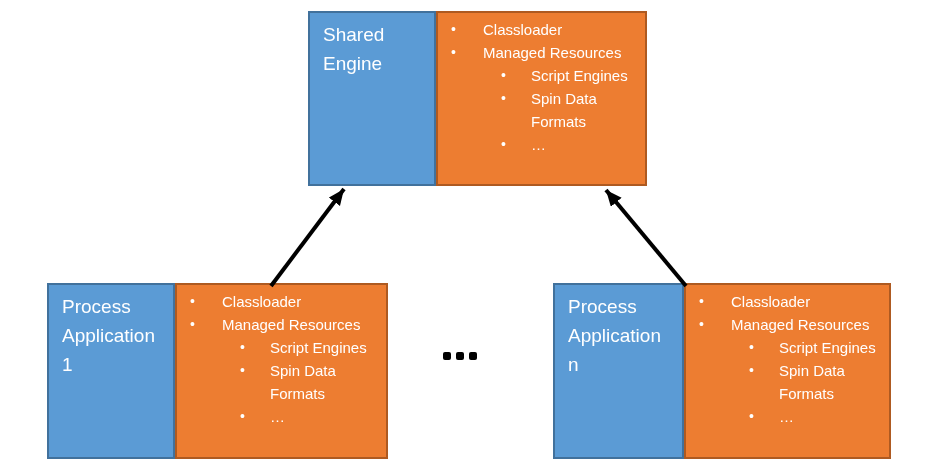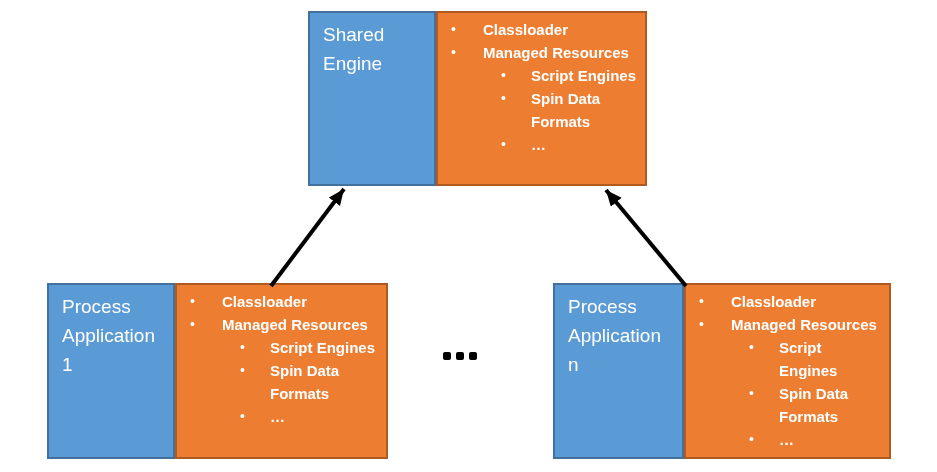--- a/index.html
+++ b/index.html
@@ -12,21 +12,21 @@
     box-sizing:border-box; background:var(--blue-fill); border:2px solid var(--blue-border);
     color:var(--text); font-size:19px; line-height:29px; padding:7px 6px 0 13px;
     white-space:pre-line;
   }
   .body {
     box-sizing:border-box; background:var(--orange-fill); border:2px solid var(--orange-border);
     color:var(--text); font-size:15px; line-height:23px; padding-top:5px;
   }
   .li { display:flex; align-items:flex-start; }
   .li .bullet { font-size:14px; flex:0 0 auto; }
-  .li .txt { padding-right:6px;font-weight:bold; }
+  .li .txt { padding-right:6px; }
   .lvl1 { padding-left:13px; } .lvl1 .bullet { width:32px; }
   .lvl2 { padding-left:63px; } .lvl2 .bullet { width:30px; }
 
   #node-shared-engine { left:308px; top:11px; height:175px; }
   #node-shared-engine .head { width:128px; }
   #node-shared-engine .body { width:211px; }
 
   #node-process-application-1 { left:47px; top:283px; height:176px; }
   #node-process-application-1 .head { width:128px; }
   #node-process-application-1 .body { width:213px; }

